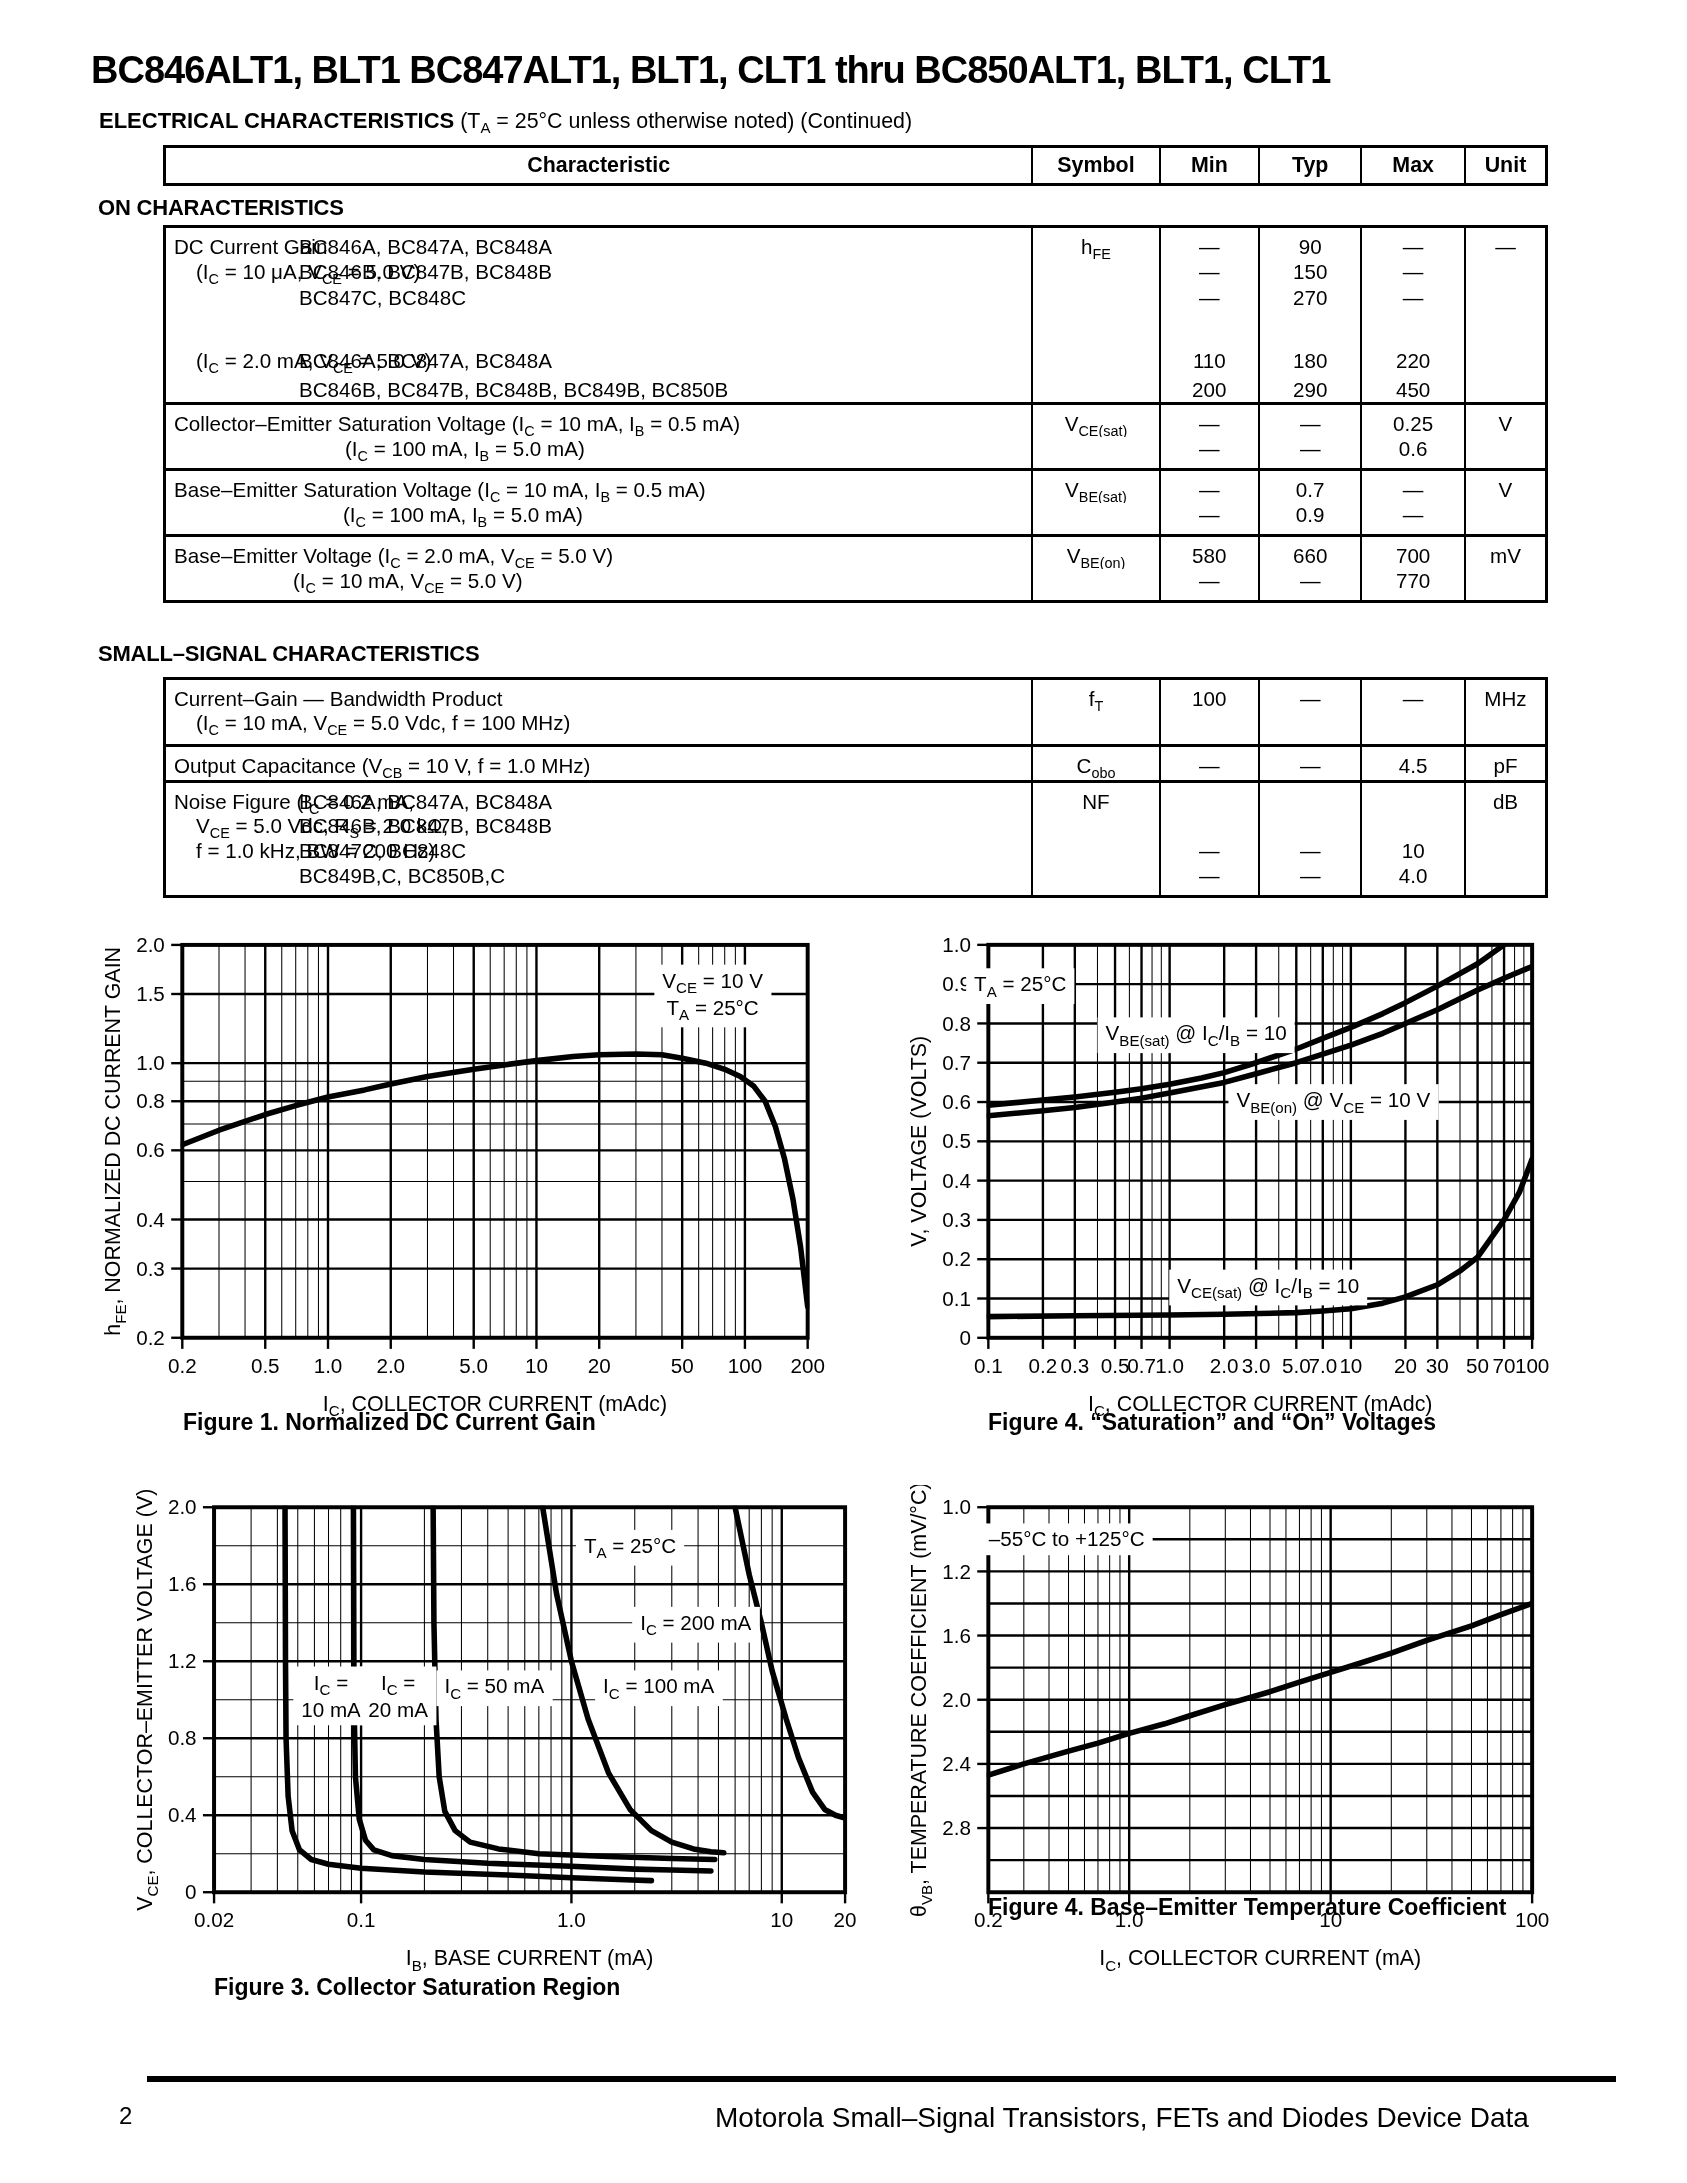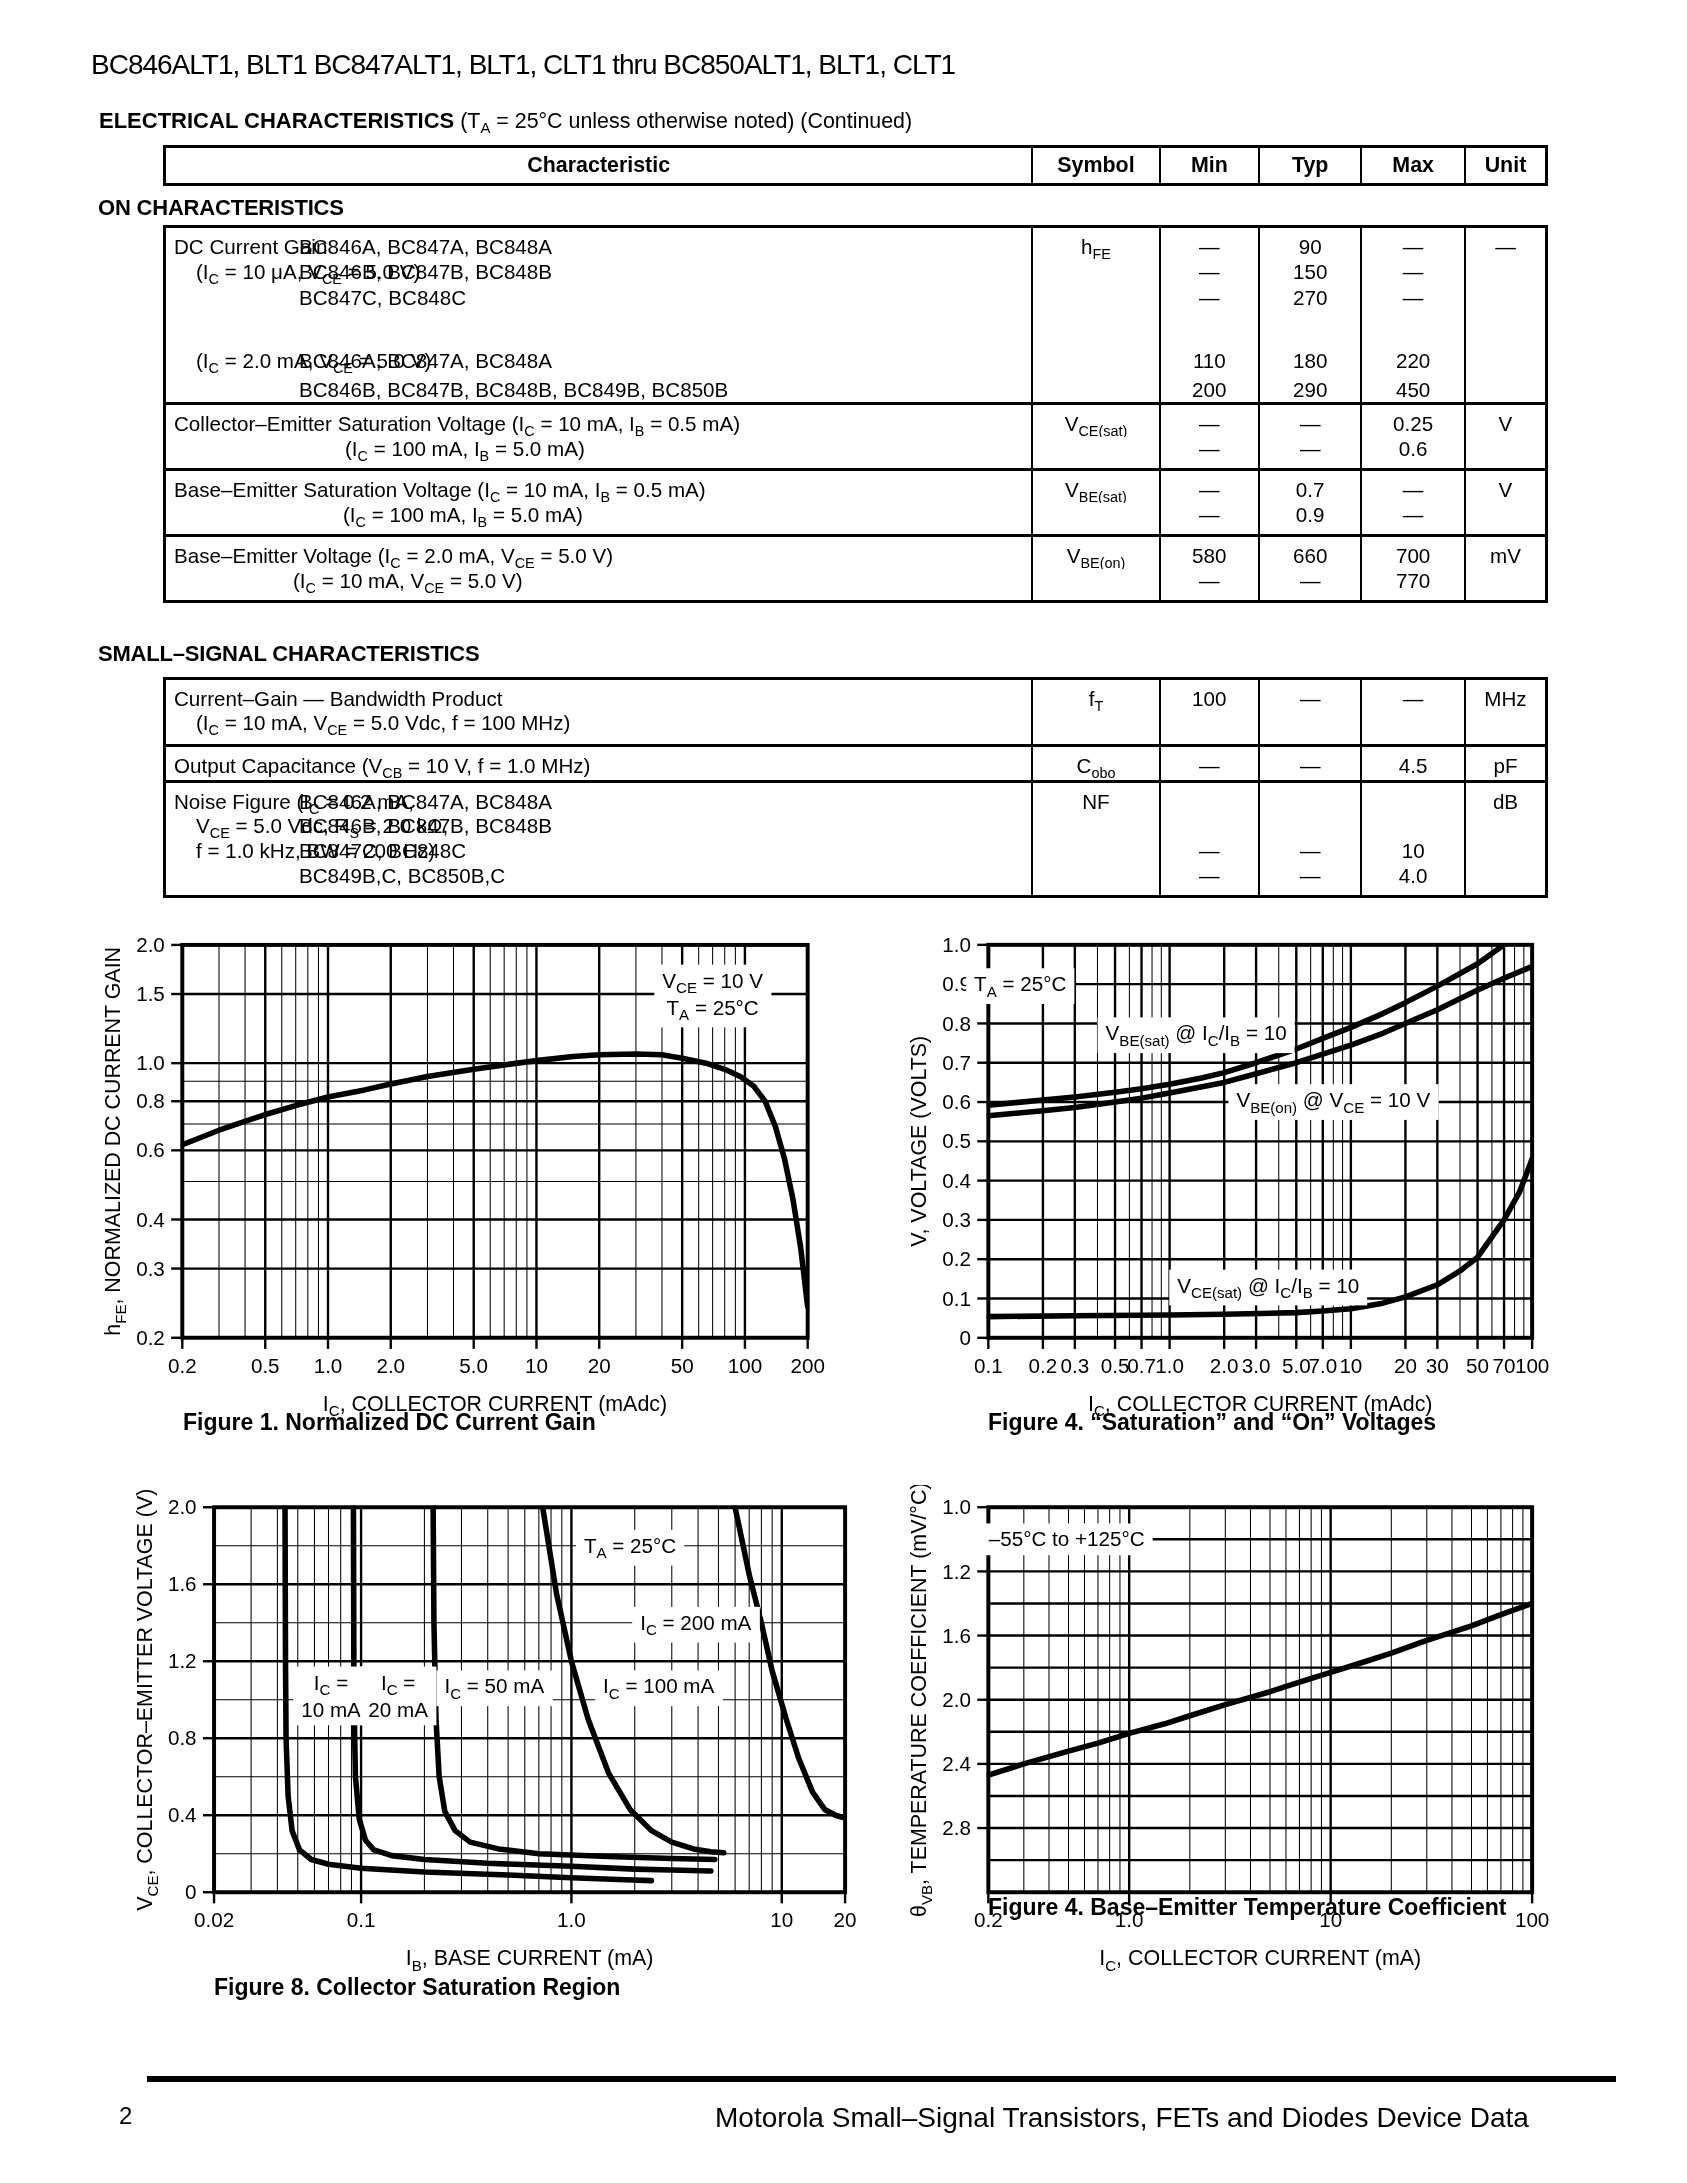--- a/index.html
+++ b/index.html
@@ -1,18 +1,18 @@
 <!DOCTYPE html>
 <html style="font-size:12.7px"><head>
 <meta charset="utf-8">
 <style>
   html,body{margin:0;padding:0;background:#888;}
   .page{position:relative;width:1687px;height:2183px;background:#ffffff;
         font-family:"Liberation Sans",sans-serif;color:#000;overflow:hidden;}
-  .title{position:absolute;left:91px;top:49px;font-size:28px;font-weight:normal;letter-spacing:-1px;white-space:nowrap;}
+  .title{position:absolute;left:91px;top:49px;font-size:38px;font-weight:bold;letter-spacing:-1px;white-space:nowrap;}
   .subtitle{position:absolute;left:99px;top:108px;font-size:21.4px;white-space:nowrap;}
   .subtitle .sb{font-weight:bold;font-size:22px;}
   sub{font-size:70%;line-height:0;}
   table.dt{border-collapse:collapse;table-layout:fixed;position:absolute;left:163px;width:1385px;
            border:3.2px solid #000;background:#fff;}
   table.dt th{font-size:21.4px;font-weight:bold;text-align:center;height:35px;border-left:2.4px solid #000;padding:0;}
   table.dt th:first-child,table.dt td:first-child{border-left:none;}
   table.dt td{border-left:2.4px solid #000;vertical-align:top;font-size:20.6px;padding:0;overflow:hidden;}
   table.dt td.cchar{text-align:left;position:relative;padding-left:8px;}
   table.dt td.cnum{text-align:center;}
@@ -673,20 +673,20 @@
         <g>
           <rect x="105.55960083007812" y="48.42475128173828" width="216.421875" height="40" fill="#fff"></rect>
           <text x="213.7705559385372" y="77.42475000000005" font-size="26" text-anchor="middle" fill="#000"><tspan>–55°C to +125°C</tspan></text>
         </g>
         <text x="457.5" y="605" font-size="27" text-anchor="middle" fill="#000"><tspan>I</tspan><tspan dy="7" font-size="19">C</tspan><tspan dy="-7">, COLLECTOR CURRENT (mA)</tspan></text>
         <text x="37" y="270.5" font-size="27" text-anchor="middle" fill="#000" transform="rotate(-90 37 270.5)"><tspan>θ</tspan><tspan dy="7" font-size="19">VB</tspan><tspan dy="-7">, TEMPERATURE COEFFICIENT (mV/°C)</tspan></text>
       </svg></div>
 
   <div class="caption" style="left:183px;top:1409px;width:627px">Figure 1. Normalized DC Current Gain</div>
   <div class="caption" style="left:988px;top:1409px;width:544px">Figure 4. “Saturation” and “On” Voltages</div>
-  <div class="caption" style="left:214px;top:1974px;width:631px">Figure 8. Collector Saturation Region</div>
+  <div class="caption" style="left:214px;top:1974px;width:631px">Figure 3. Collector Saturation Region</div>
   <div class="caption" style="left:988px;top:1894px;width:544px">Figure 4. Base–Emitter Temperature Coefficient</div>
 
   <div class="footrule"></div>
   <div class="pagenum">2</div>
   <div class="foottext">Motorola Small–Signal Transistors, FETs and Diodes Device Data</div>
 </div>
 
 
 </body></html>

